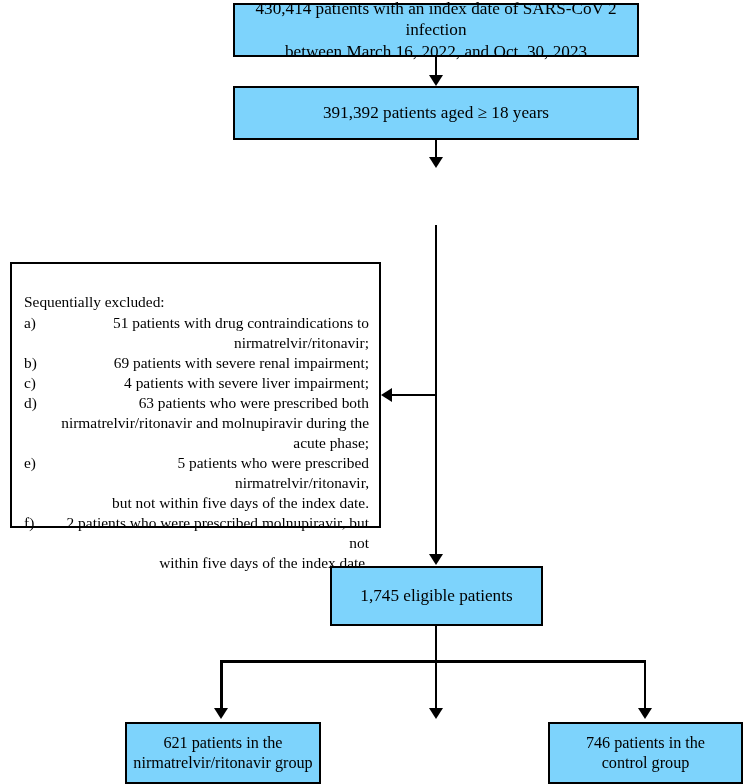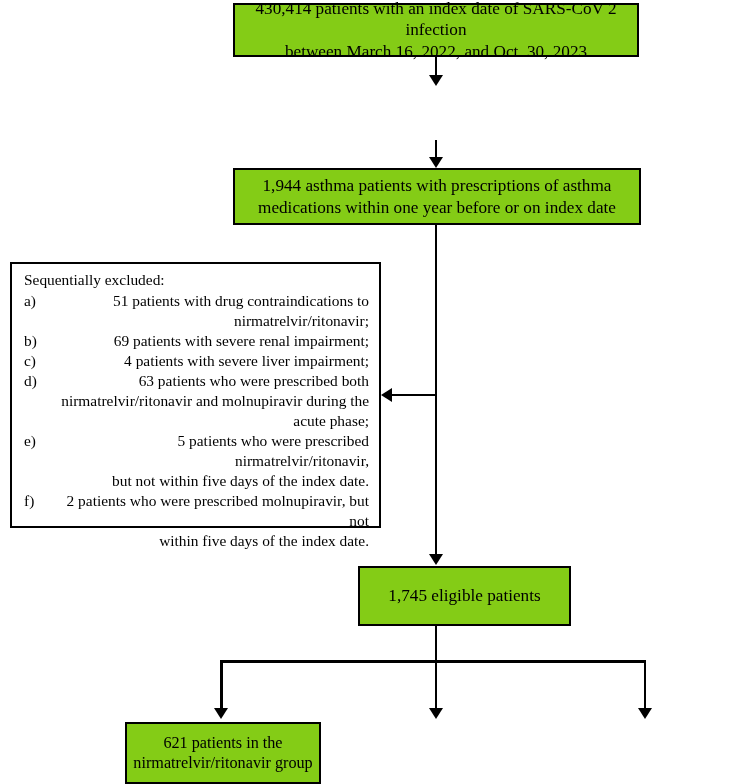--- a/index.html
+++ b/index.html
@@ -17,55 +17,55 @@
   }
   #canvas {
     position: absolute;
     left: 0; top: 0;
     width: 744px;
     height: 784px;
   }
   .node {
     position: absolute;
     box-sizing: border-box;
-    background: #84cc16;
+    background: #7dd3fc;
     border: 2.5px solid #000000;
     display: flex;
     align-items: center;
     justify-content: center;
     text-align: center;
     line-height: 1.26;
     z-index: 3;
   }
   .node .txt {
     display: block;
     white-space: pre-line;
     padding: 0 6px;
   }
 
   
   #node-cohort   { left: 233px; top: 3px;   width: 406px; height: 54px;  font-size: 17.2px; }
   #node-adults   { left: 233px; top: 86px;  width: 406px; height: 54px;  font-size: 17.2px; }
   #node-asthma   { left: 233px; top: 168px; width: 408px; height: 57px;  font-size: 17.2px; }
-  #node-eligible { left: 330px; top: 566px; width: 213px; height: 60px;  font-size: 17.2px; margin-left: 28px; }
+  #node-eligible { left: 330px; top: 566px; width: 213px; height: 60px;  font-size: 17.2px; }
 
   #node-arm-1 { left: 125px; top: 722px; width: 196px; height: 62px; font-size: 16.2px; justify-content: center; }
   #node-arm-2 { left: 337px; top: 722px; width: 195px; height: 62px; font-size: 16.2px; }
   #node-arm-3 { left: 548px; top: 722px; width: 195px; height: 62px; font-size: 16.2px; }
 
   
   #node-excluded {
     position: absolute;
     left: 10px; top: 262px;
     width: 371px; height: 266px;
     box-sizing: border-box;
     background: #ffffff;
     border: 2.5px solid #000000;
     z-index: 3;
-    padding: 6px 10px 10px 12px;
+    padding: 28px 10px 10px 12px;
     font-size: 15.4px;
     line-height: 1.30;
     text-align: left;
   }
   #excl-heading { display: block; margin-bottom: 1px; }
   .excl-list {
     list-style: none;
     margin: 0;
     padding: 0;
   }
@@ -140,28 +140,27 @@
 <div id="canvas">
 
   <div class="node" id="node-cohort">
     <span class="txt">430,414 patients with an index date of SARS-CoV 2 infection
 between March 16, 2022, and Oct. 30, 2023</span>
   </div>
 
   <div class="vline" id="c1-line"></div>
   <div class="arrow-down" id="c1-arrow"></div>
 
+  <div class="node" id="node-adults">
+    <span class="txt">391,392 patients aged ≥ 18 years</span>
+  </div>
 
   <div class="vline" id="c2-line"></div>
   <div class="arrow-down" id="c2-arrow"></div>
 
-  <div class="node" id="node-asthma">
-    <span class="txt">1,944 asthma patients with prescriptions of asthma
-medications within one year before or on index date</span>
-  </div>
 
   <div class="vline" id="c3-line"></div>
   <div class="arrow-down" id="c3-arrow"></div>
 
   <div class="hline" id="excl-line"></div>
   <div class="arrow-left" id="excl-arrow"></div>
 
   <div id="node-excluded">
     <span id="excl-heading">Sequentially excluded:</span>
     <ul class="excl-list">
@@ -208,14 +207,18 @@
   <div class="vline" id="split-right"></div>
 
   <div class="arrow-down" id="split-arrow-left"></div>
   <div class="arrow-down" id="split-arrow-mid"></div>
   <div class="arrow-down" id="split-arrow-right"></div>
 
   <div class="node" id="node-arm-1">
     <span class="txt">621 patients in the
 nirmatrelvir/ritonavir group</span>
   </div>
+  <div class="node" id="node-arm-3">
+    <span class="txt">746 patients in the
+control group</span>
+  </div>
 
 </div>
 
 </body></html>

